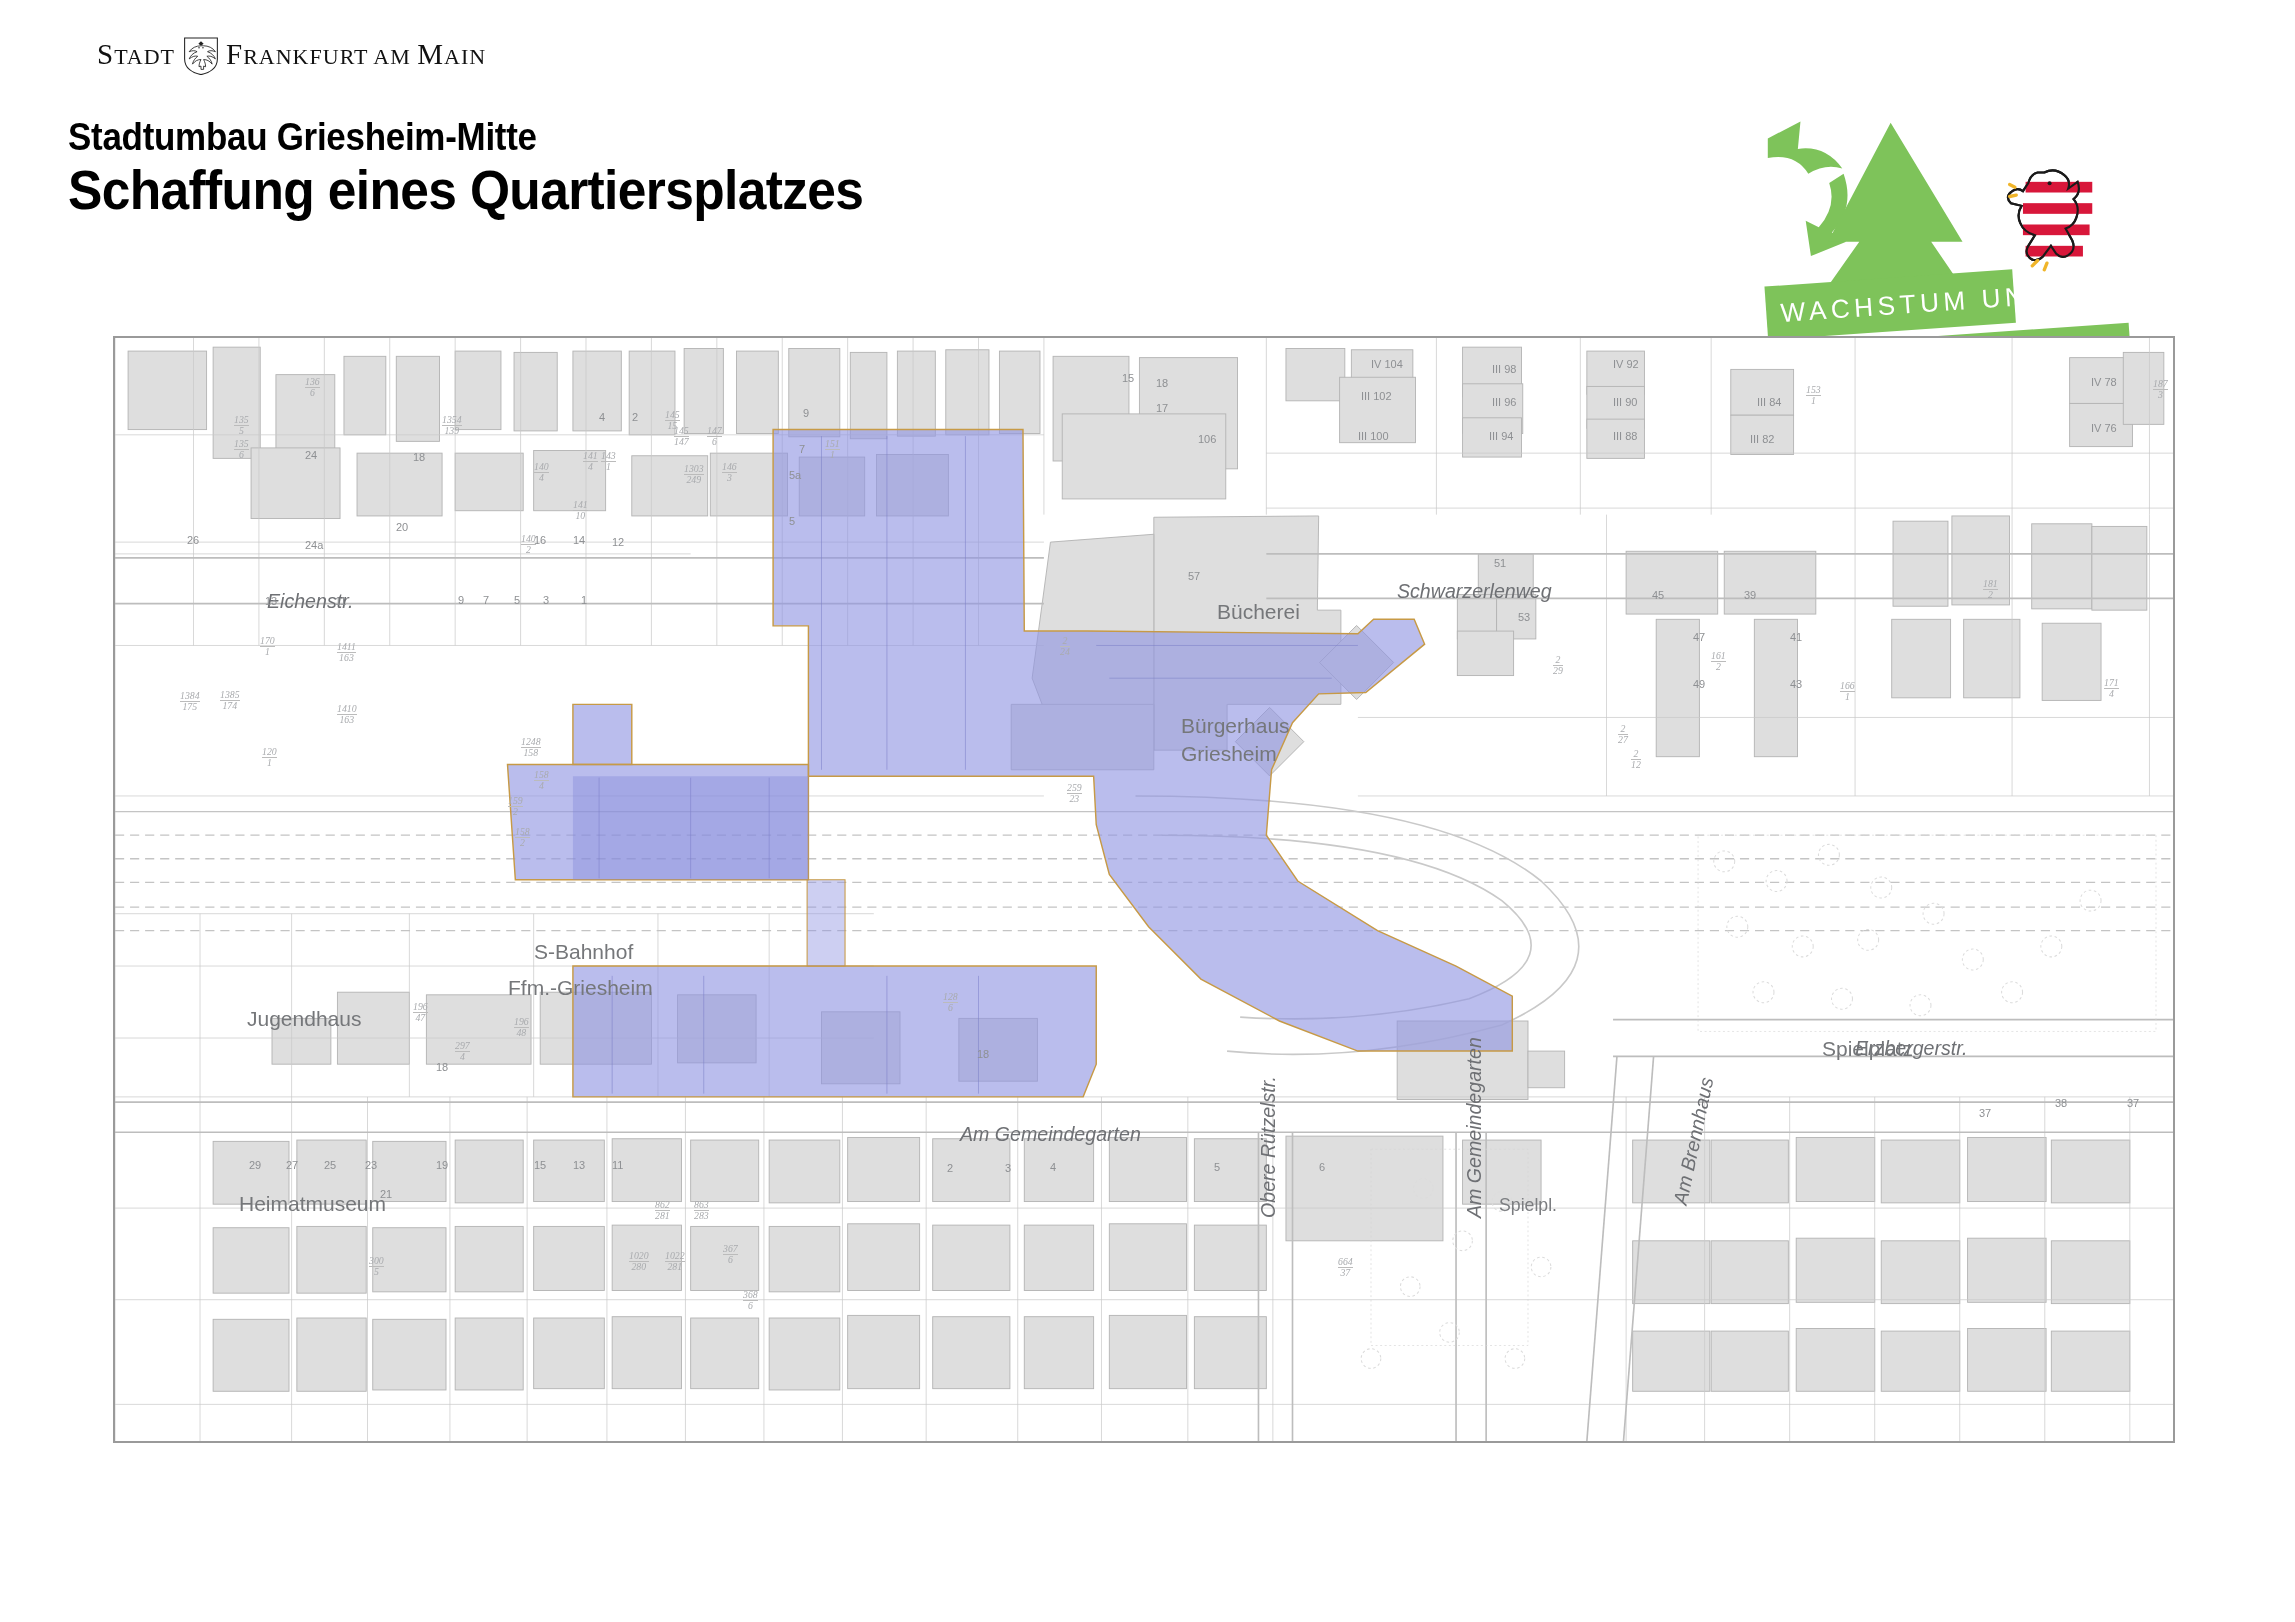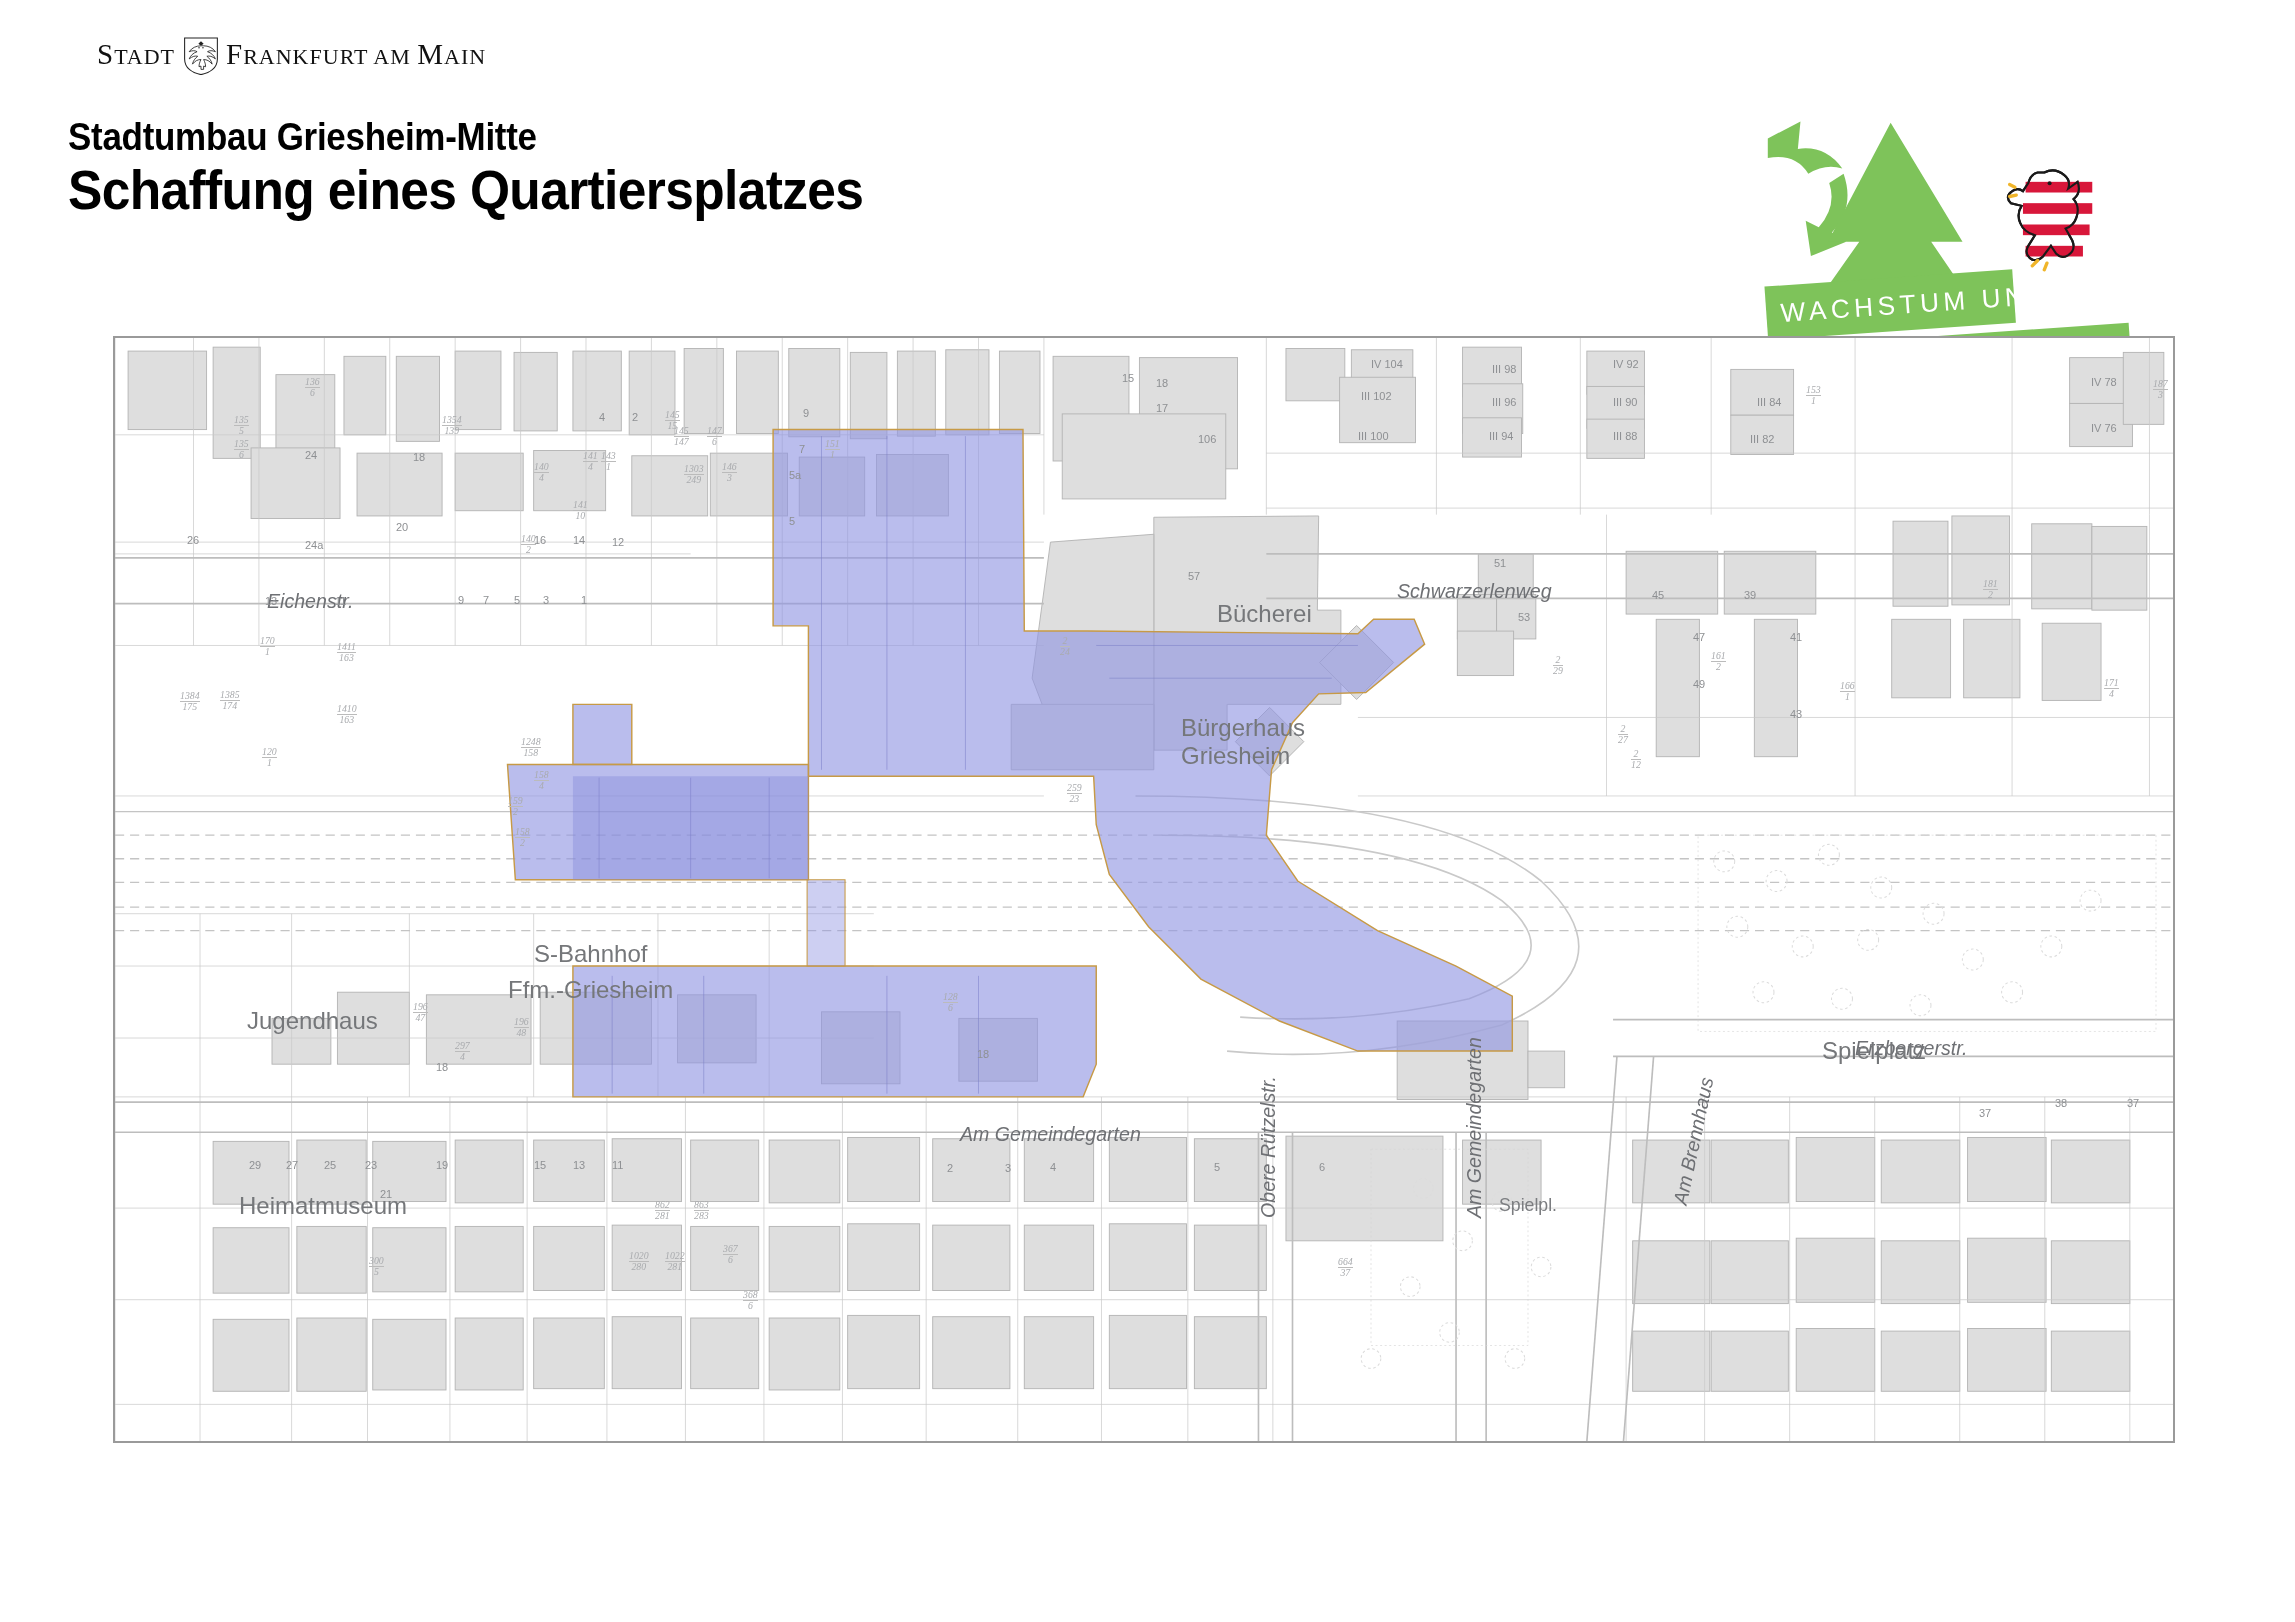--- a/index.html
+++ b/index.html
@@ -46,21 +46,21 @@
   .map svg { position: absolute; left: 0; top: 0; width: 100%; height: 100%; }
 
   .maplabel {
     position: absolute;
     font-family: "Liberation Sans", sans-serif;
     color: #77797c;
     white-space: nowrap;
     pointer-events: none;
   }
   .street { font-style: italic; font-size: 19.6px; color: #6e7074; }
-  .poi  { font-size: 24px; color: #75777a; }
+  .poi  { font-size: 21px; color: #75777a; }
   .poi-sm { font-size: 17.7px; color: #7b7d80; }
   .vert { transform-origin: left top; }
 
   .parcelnum {
     position: absolute; font-size: 9.8px; font-style: italic; color: #a9abae;
     font-family: "Liberation Serif", serif; text-align: center; line-height: 1.05;
   }
   .parcelnum .top { border-bottom: 0.7px solid #bbb; display: block; }
   .hnum { position: absolute; font-size: 11px; color: #8e9093; font-family: "Liberation Sans", sans-serif; }
 
@@ -429,21 +429,21 @@
         <div class="hnum" style="left: 1007px; top: 34px;">15</div>
         <div class="hnum" style="left: 1041px; top: 64px;">17</div>
         <div class="hnum" style="left: 1073px; top: 232px;">57</div>
         <div class="hnum" style="left: 1403px; top: 273px;">53</div>
         <div class="hnum" style="left: 1379px; top: 219px;">51</div>
         <div class="hnum" style="left: 1537px; top: 251px;">45</div>
         <div class="hnum" style="left: 1629px; top: 251px;">39</div>
         <div class="hnum" style="left: 1578px; top: 293px;">47</div>
         <div class="hnum" style="left: 1578px; top: 340px;">49</div>
         <div class="hnum" style="left: 1675px; top: 293px;">41</div>
-        <div class="hnum" style="left: 1675px; top: 340px; margin-top: 30px;">43</div>
+        <div class="hnum" style="left: 1675px; top: 340px;">43</div>
         <div class="hnum" style="left: 1256px; top: 19.6px;">IV 104</div>
         <div class="hnum" style="left: 1498px; top: 19.6px;">IV 92</div>
         <div class="hnum" style="left: 1976px; top: 38px;">IV 78</div>
         <div class="hnum" style="left: 1976px; top: 84px;">IV 76</div>
         <div class="hnum" style="left: 1246px; top: 52px;">III 102</div>
         <div class="hnum" style="left: 1243px; top: 92px;">III 100</div>
         <div class="hnum" style="left: 1377px; top: 25px;">III 98</div>
         <div class="hnum" style="left: 1377px; top: 58px;">III 96</div>
         <div class="hnum" style="left: 1374px; top: 92px;">III 94</div>
         <div class="hnum" style="left: 1498px; top: 58px;">III 90</div>

